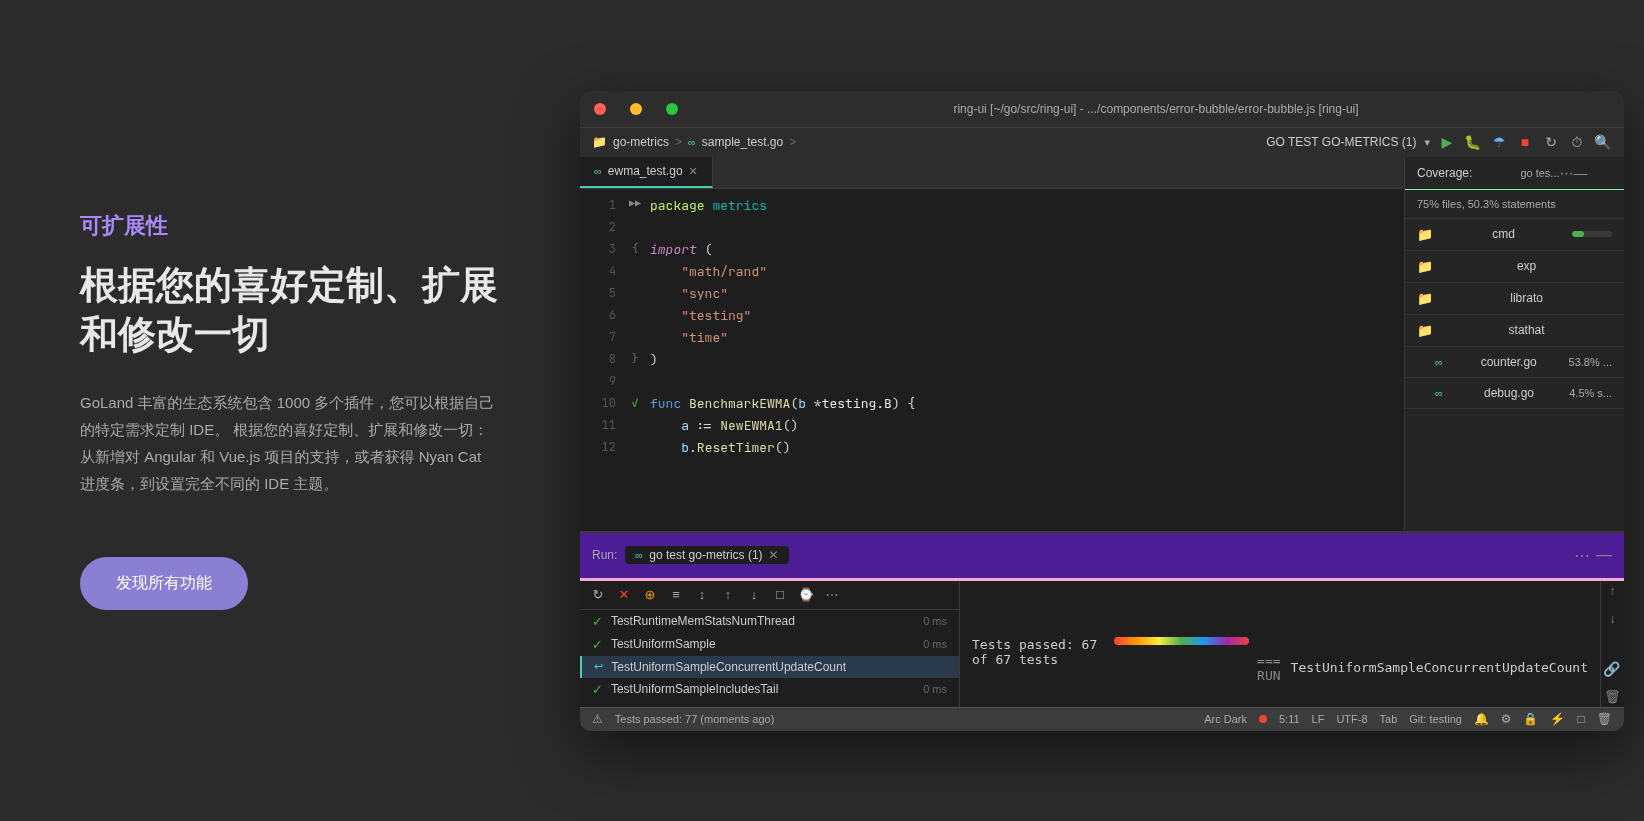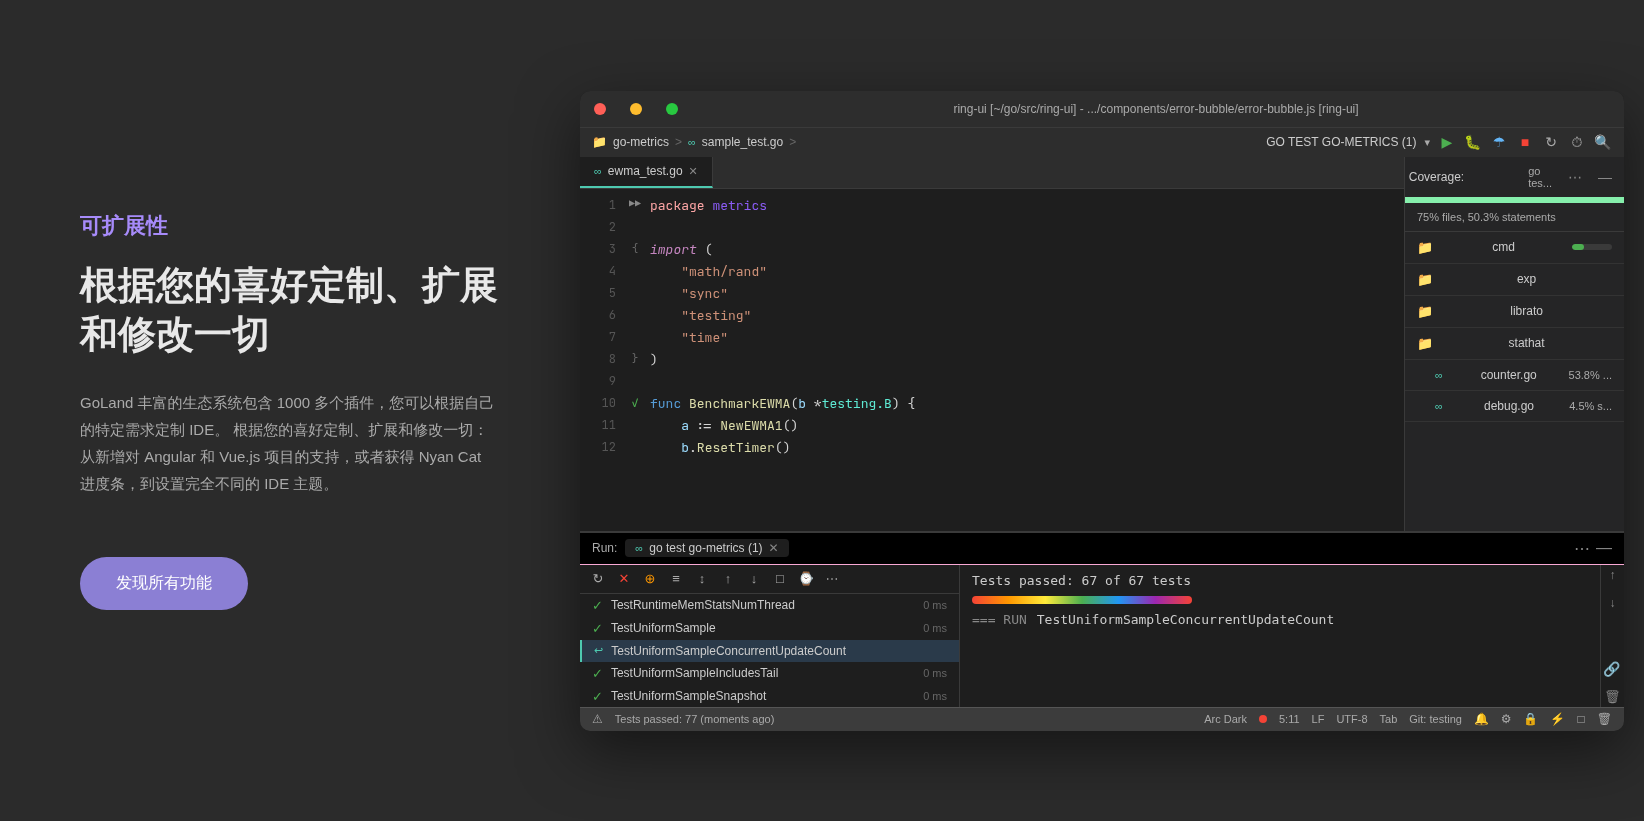--- a/index.html
+++ b/index.html
@@ -192,46 +192,45 @@
       display: flex;
       align-items: center;
       justify-content: center;
       margin-right: 4px;
       flex-shrink: 0;
     }
     .gutter-arrow { color: #888; font-size: 10px; }
     .gutter-check { color: #4caf50; font-size: 12px; }
     .gutter-brace { color: #666; font-size: 11px; }
     .code-text { color: #d4d4d4; white-space: pre; }
-    .kw-package { color: #fca5a5; }
+    .kw-package { color: #bef264; }
     .kw-import { color: #c586c0; font-style: italic; }
     .str-val { color: #ce9178; }
     .kw-func { color: #569cd6; }
     .fn-name { color: #dcdcaa; }
-    .type-name { color: #5eead4; }
+    .type-name { color: #e5e5e5; }
     .var-name { color: #9cdcfe; }
     .op { color: #d4d4d4; }
     .punct { color: #d4d4d4; }
 
     
     .coverage-sidebar {
       width: 220px;
       background: #252526;
       border-left: 1px solid #3a3a3a;
       display: flex;
       flex-direction: column;
       flex-shrink: 0;
     }
     .coverage-header {
       display: flex;
       align-items: center;
       padding: 8px 12px;
-      border-bottom: 6px solid #86efac;
-      gap: 16px;
-      justify-content: flex-end;
+      border-bottom: 1px solid #86efac;
+      gap: 0;
     }
 
     .coverage-stats {
       padding: 8px 12px;
       color: #aaa;
       font-size: 11px;
       border-bottom: 1px solid #3a3a3a;
     }
 
     .coverage-cols {
@@ -271,27 +270,27 @@
     
     .run-panel {
       background: #1e1e1e;
       border-top: 2px solid #3a3a3a;
       flex-shrink: 0;
       height: 200px;
       display: flex;
       flex-direction: column;
     }
     .run-panel-header {
-      background: #000000;
-      height: 32px;
+      background: #4c1d95;
+      height: 48px;
       display: flex;
       align-items: center;
       padding: 0 12px;
       gap: 8px;
-      border-bottom: 1px solid #f9a8d4;
+      border-bottom: 3px solid #f9a8d4;
       flex-shrink: 0;
     }
     .run-label { color: #aaa; font-size: 12px; }
     .run-tab {
       display: flex;
       align-items: center;
       gap: 6px;
       padding: 2px 10px;
       background: #1e1e1e;
       border-radius: 4px;
@@ -354,22 +353,23 @@
     .test-arrow { color: #888; font-size: 11px; }
     .test-name { flex: 1; }
     .test-time { color: #666; font-size: 11px; }
 
     
     .test-output {
       flex: 1;
       padding: 8px 12px;
       overflow-y: auto;
       display: flex;
-      flex-direction: column;
+      flex-direction: row;
       gap: 8px;
+      margin-top: 48px;
     }
     .output-passed {
       color: #ccc;
       font-size: 13px;
       font-family: monospace;
     }
     .progress-bar-container {
       height: 8px;
       border-radius: 4px;
       overflow: hidden;
@@ -476,21 +476,21 @@
         </div>
       </div>
 
       <div class="code-content">
 
         <div class="code-line">
           <span class="line-num">1</span>
           <div class="line-gutter">
               <span class="gutter-arrow">▶▶</span>
             </div>
-          <span class="code-text"><span class="kw-package">package</span> <span style="color:#8b5cf6;">metrics</span></span>
+          <span class="code-text"><span class="kw-package">package</span> <span style="color:#14b8a6;">metrics</span></span>
         </div>
 
         <div class="code-line">
           <span class="line-num">2</span>
           <div class="line-gutter"></div>
           <span class="code-text"></span>
         </div>
 
         <div class="code-line">
           <span class="line-num">3</span>

